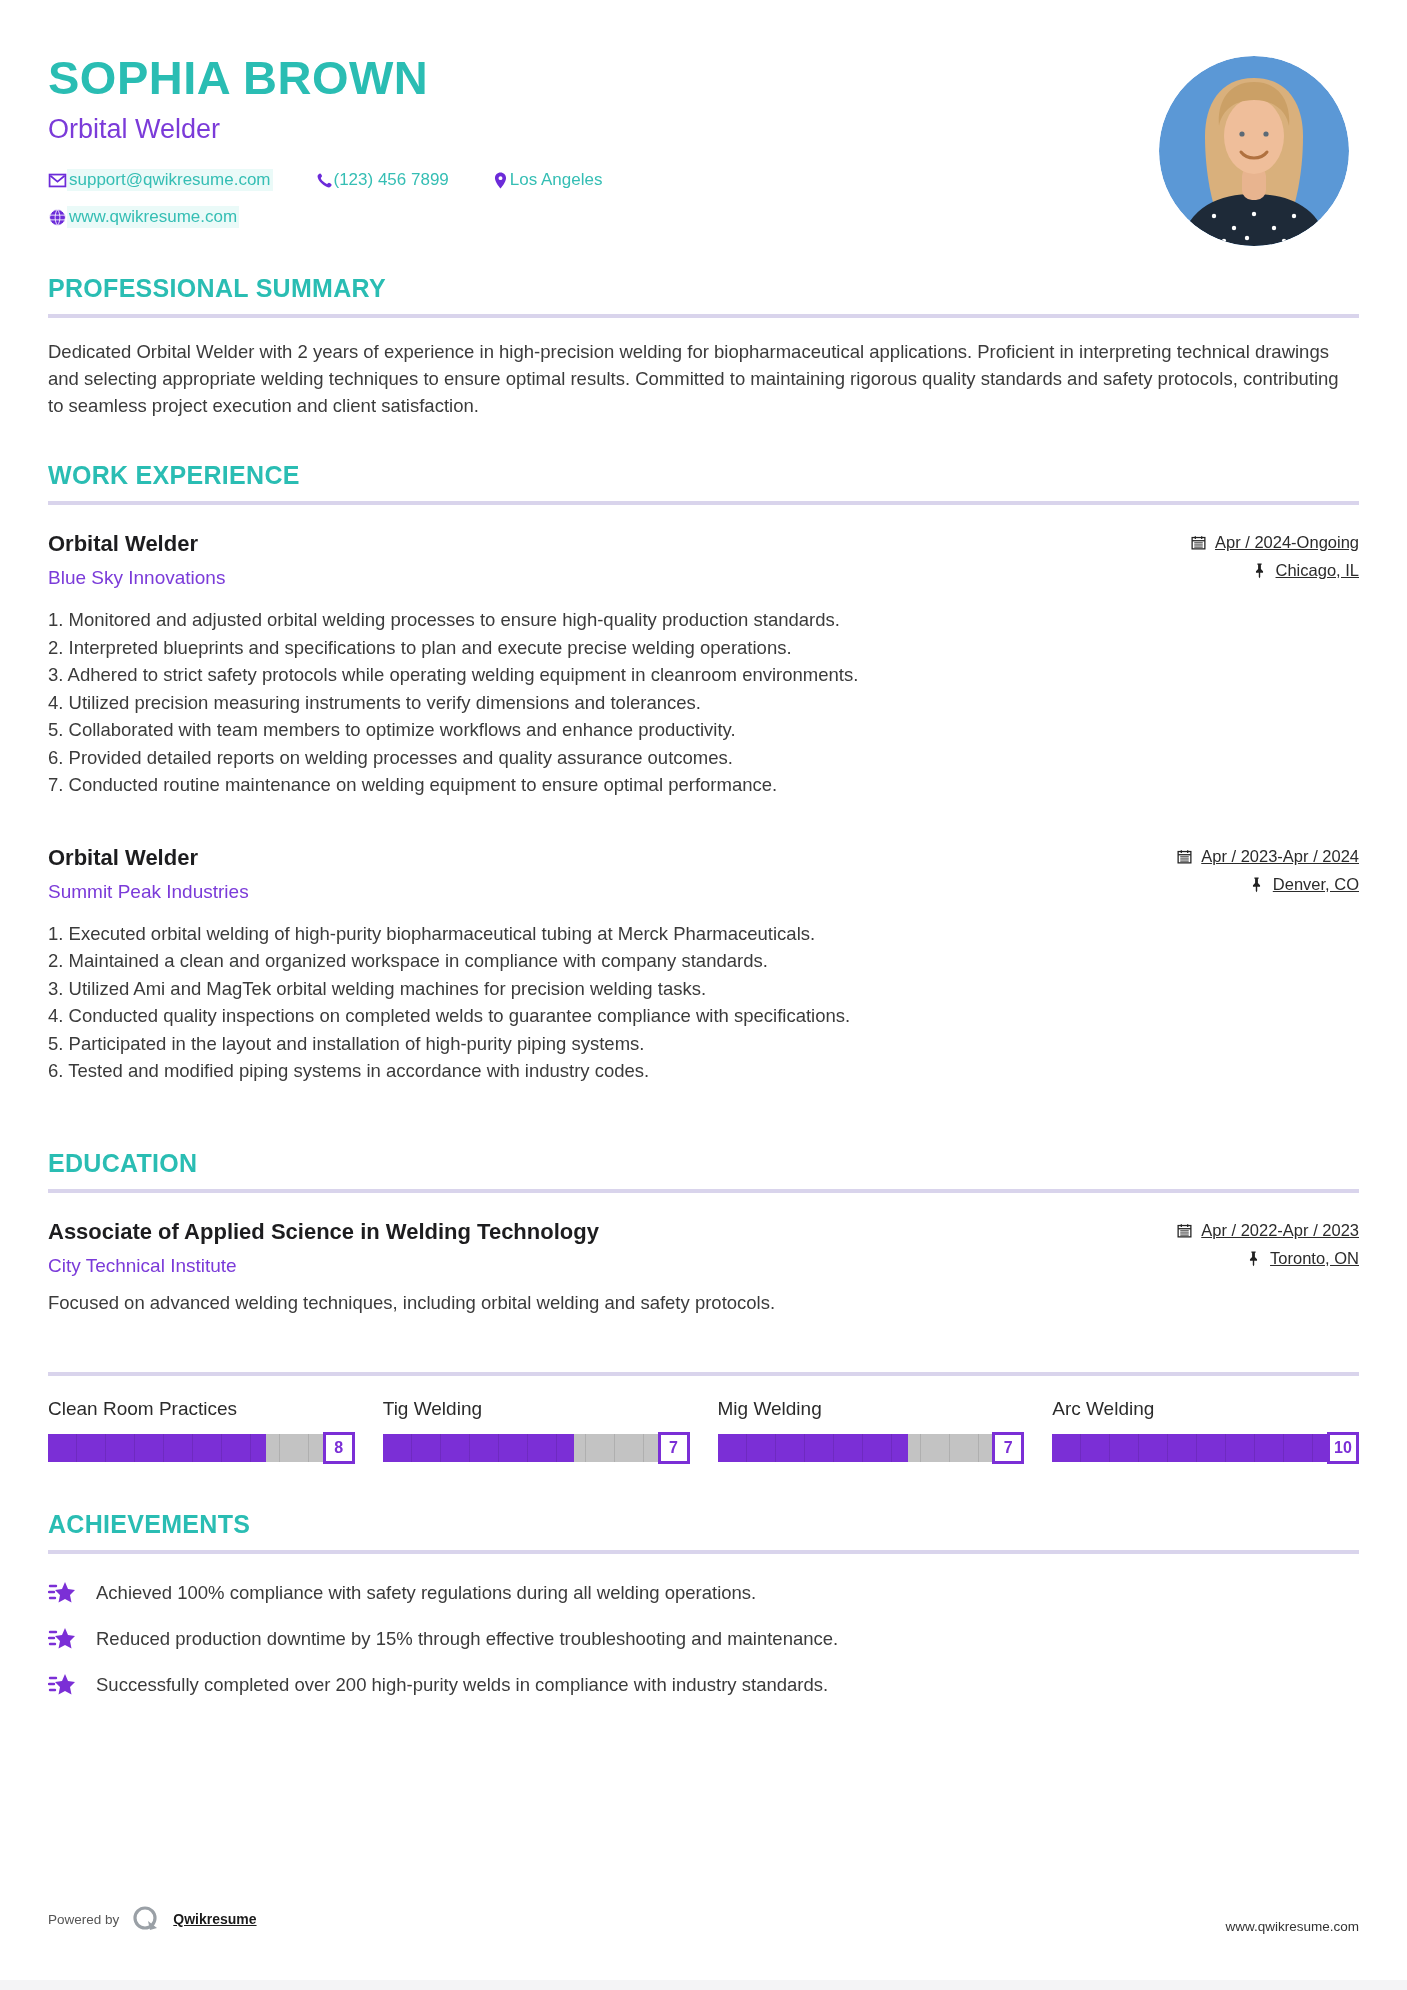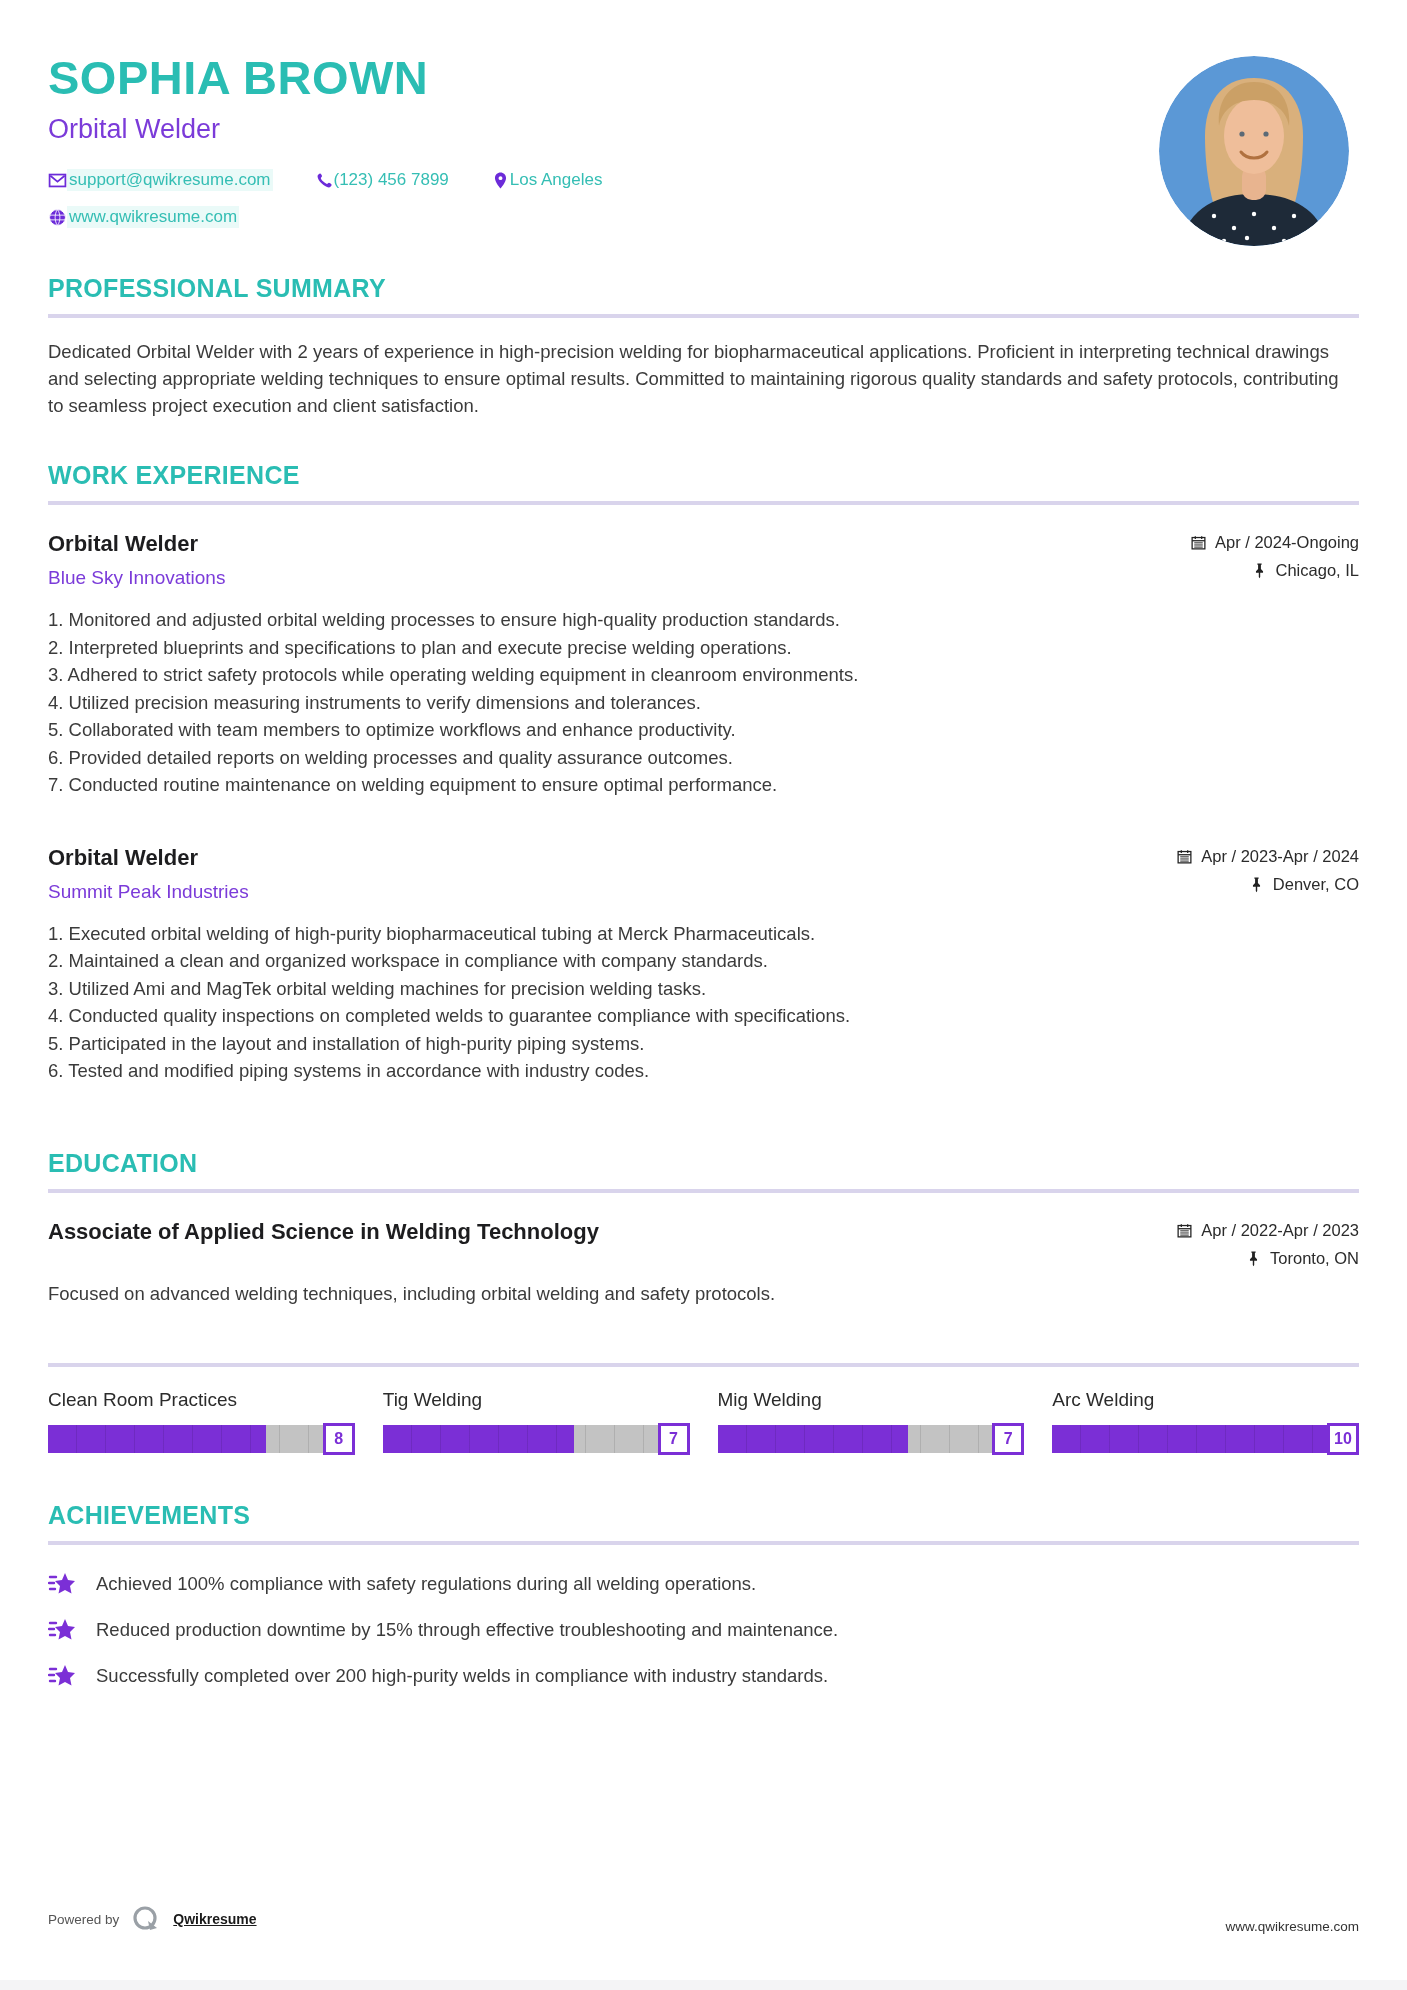--- a/index.html
+++ b/index.html
@@ -26,21 +26,21 @@
   .rule { height:4px; background:#D9D4EC; border:none; margin-top:11px; }
   .body-text { font-size:18.5px; color:#3b3b3b; line-height:27px; }
   .section .content { margin-top:20px; }
   
   .entry { margin-top:26px; }
   .entry + .entry { margin-top:46px; }
   .entry-head { display:flex; justify-content:space-between; align-items:flex-start; }
   .entry-title { font-size:22px; font-weight:bold; color:#1d1d1f; }
   .entry-company { font-size:19px; color:#7B3BD9; margin-top:10px; }
   .entry-meta { text-align:right; font-size:16.5px; color:#2b2b2b; }
-  .meta-line { display:flex; justify-content:flex-end; align-items:center; gap:8px; margin-top:2px; }
+  .meta-line { display:flex; justify-content:flex-end; align-items:center; gap:8px; margin-top:2px;text-decoration:underline; }
   .meta-line + .meta-line { margin-top:9px; }
   .meta-line .ic { width:17px; height:17px; display:inline-flex; }
   ol.bullets { list-style:none; counter-reset:li; margin-top:17px; }
   ol.bullets li { font-size:18.5px; color:#3b3b3b; line-height:27.5px; counter-increment:li; }
   ol.bullets li::before { content:counter(li) ". "; }
   .edu-desc { margin-top:12px; }
   
   .skills-grid { display:grid; grid-template-columns:repeat(4,1fr); gap:28px; margin-top:22px; }
   .skill-label { font-size:19px; color:#2b2b2b; }
   .skill-bar { position:relative; height:28px; margin-top:14px; background:#c3c3c3; }
@@ -251,20 +251,21 @@
     </div>
   </div>
 
   <div class="section" style="margin-top:64px;">
     <div class="section-heading">EDUCATION</div>
     <hr class="rule">
     <div class="entry">
       <div class="entry-head">
         <div>
           <div class="entry-title">Associate of Applied Science in Welding Technology</div>
+          <div class="entry-company">City Technical Institute</div>
         </div>
         <div class="entry-meta">
           <div class="meta-line">
             <span class="ic">
               <svg viewBox="0 0 24 24" width="17" height="17">
                   <rect x="3" y="5" width="18" height="16" fill="none" stroke="#222" stroke-width="1.8"></rect>
                   <line x1="3" y1="9.5" x2="21" y2="9.5" stroke="#222" stroke-width="1.8"></line>
                   <line x1="7.5" y1="3" x2="7.5" y2="7" stroke="#222" stroke-width="1.8"></line>
                   <line x1="16.5" y1="3" x2="16.5" y2="7" stroke="#222" stroke-width="1.8"></line>
                   <g stroke="#222" stroke-width="1.4">

